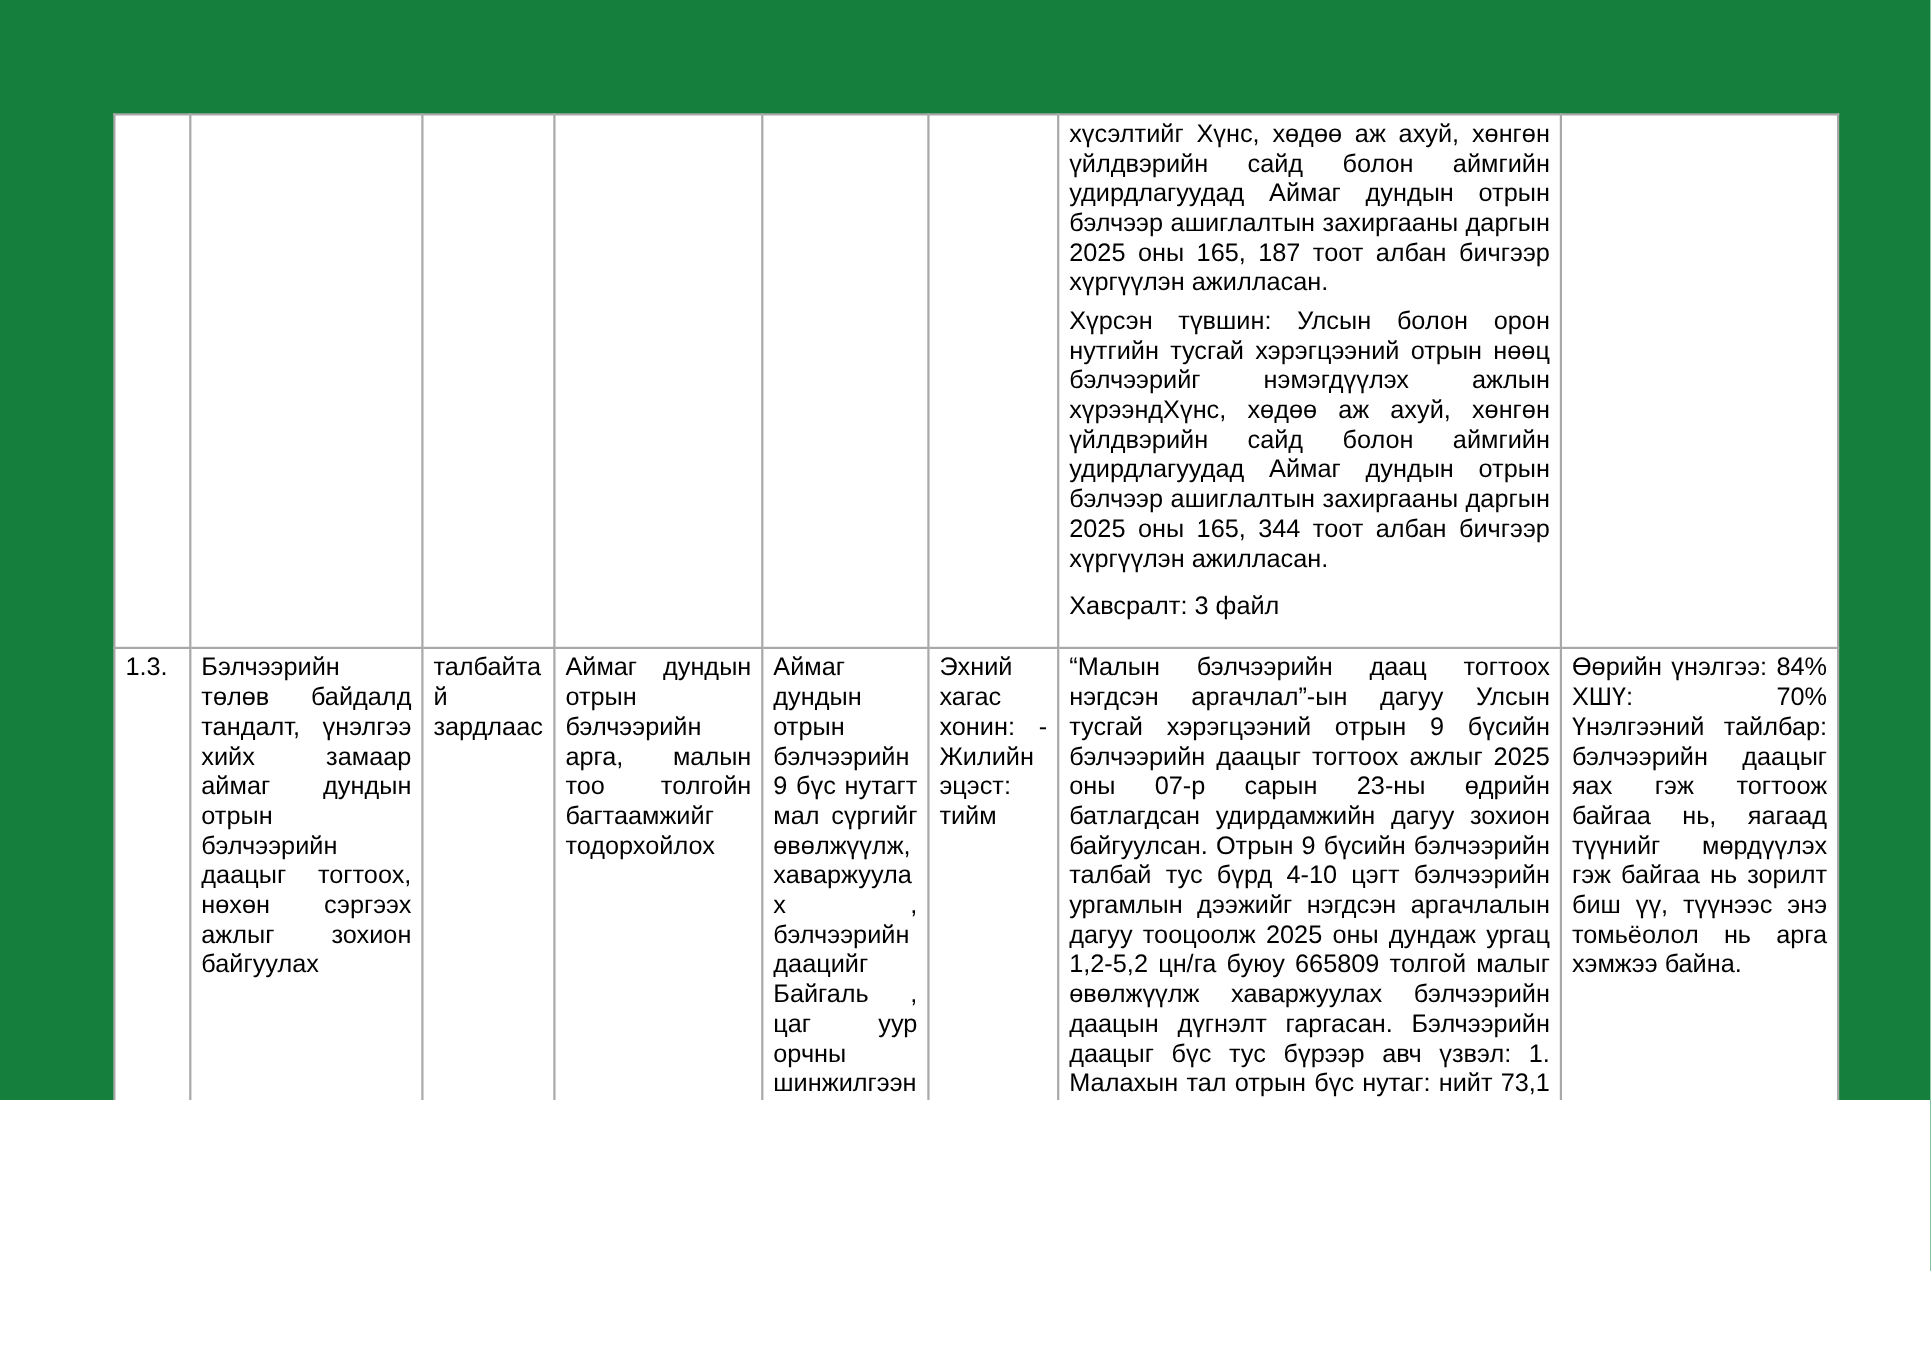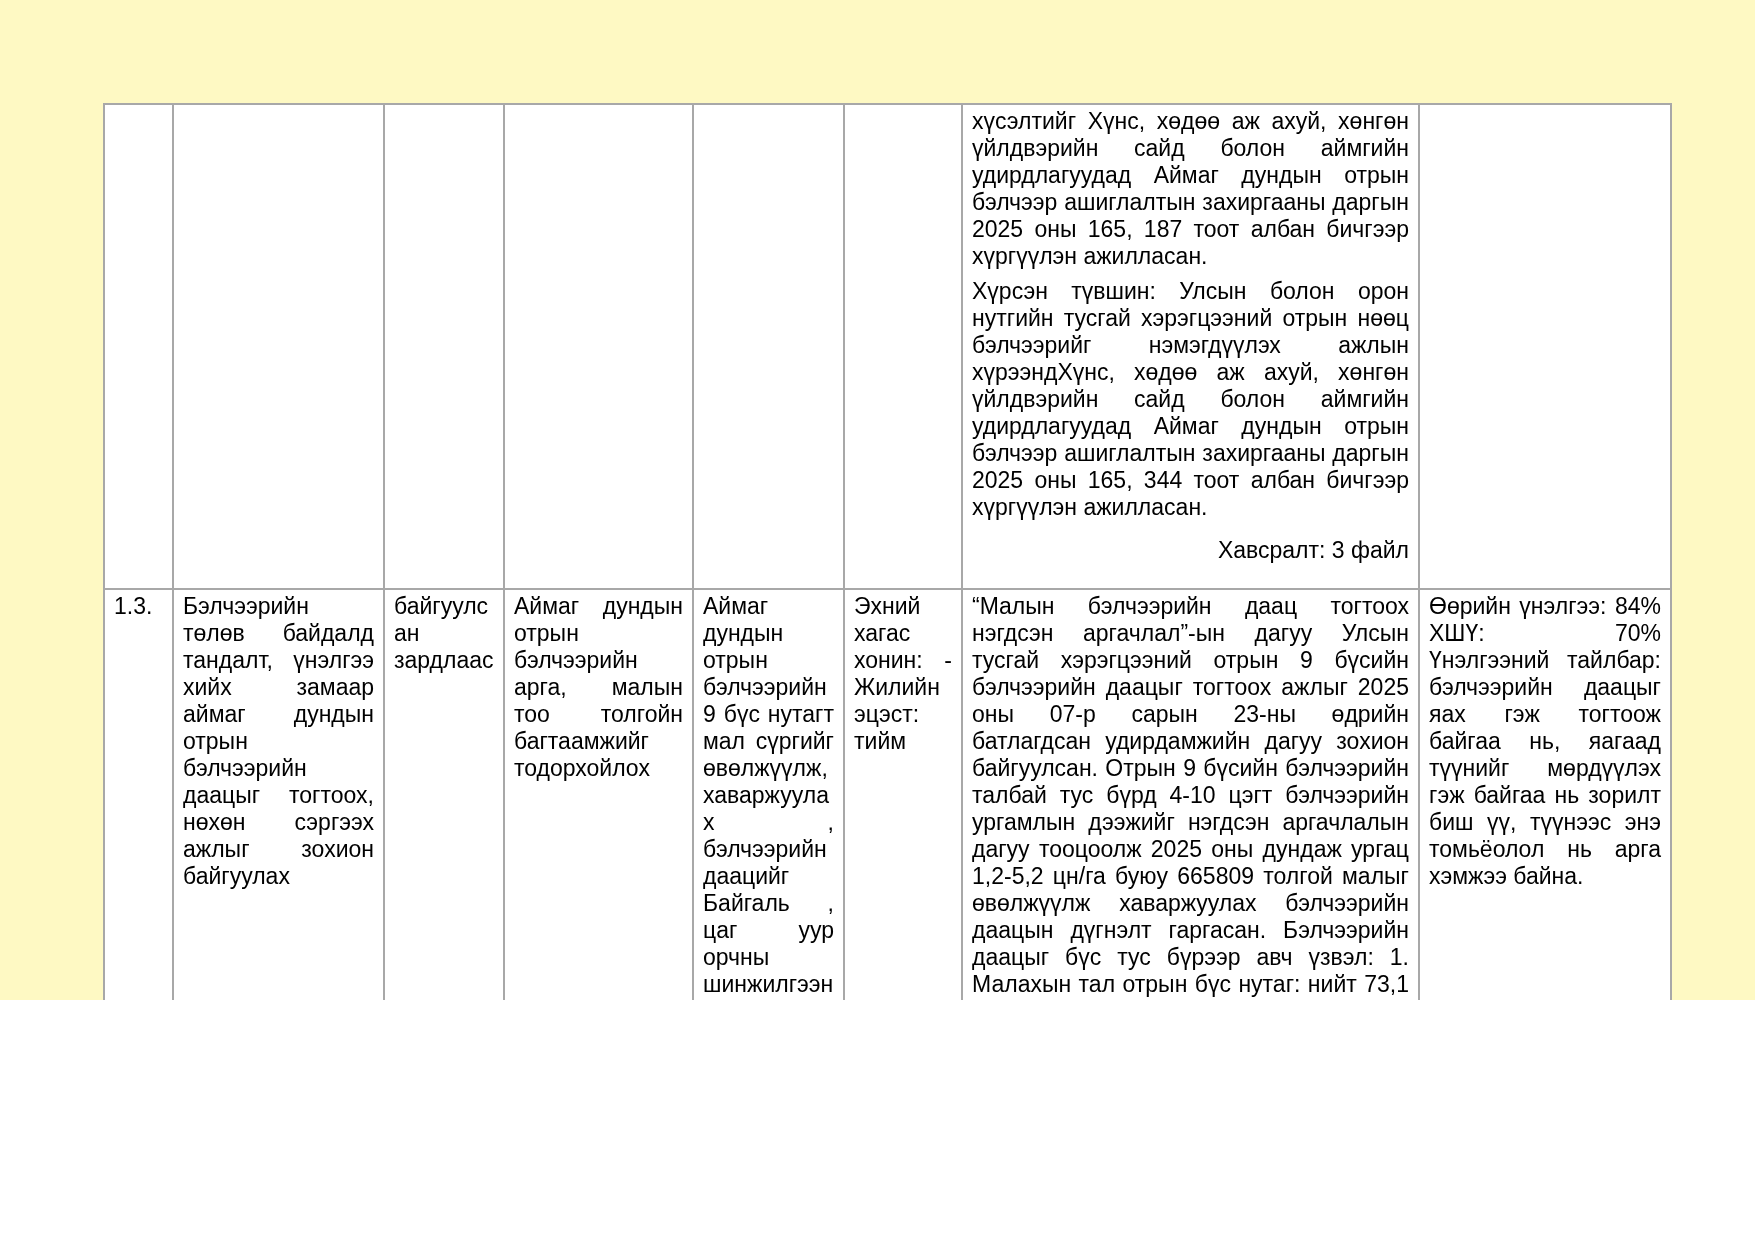--- a/index.html
+++ b/index.html
@@ -4,21 +4,21 @@
 <style>
   html, body {
     margin: 0;
     padding: 0;
     background: #ffffff;
   }
   .page {
     position: relative;
     width: 1755px;
     height: 1000px;
-    background: #fef9c3;
+    background: #15803d;
     font-family: "Liberation Sans", sans-serif;
     color: #000000;
     overflow: hidden;
   }
   table.doc-table {
     position: absolute;
     left: 103px;
     top: 103px;
     width: 1567px;
     border-collapse: collapse;
@@ -37,21 +37,20 @@
     text-align: justify;
     overflow-wrap: break-word;
     word-wrap: break-word;
     overflow: hidden;
   }
   tr.row-cont .cell  { height: 478px; }
   tr.row-main .cell  { height: 524px; border-radius: 18px; }
   .cell p { margin: 0 0 8px 0; }
   .cell p:last-child { margin-bottom: 0; }
   .attachment {
-    text-align: right;
     margin-top: 16px !important;
   }
   .num-cell { text-align: left; }
 </style>
 </head>
 <body>
 
 <div class="page">
   <table class="doc-table">
     <colgroup>
@@ -96,21 +95,21 @@
           </td>
     </tr>
     <tr class="row-main">
       <td>
         <div class="cell num-cell">1.3.</div>
       </td>
       <td>
         <div class="cell">Бэлчээрийн төлөв байдалд тандалт, үнэлгээ хийх замаар аймаг дундын отрын бэлчээрийн даацыг тогтоох, нөхөн сэргээх ажлыг зохион байгуулах</div>
       </td>
       <td>
-        <div class="cell">байгуулсан зардлаас</div>
+        <div class="cell">талбайтай зардлаас</div>
       </td>
       <td>
         <div class="cell">Аймаг дундын отрын бэлчээрийн арга, малын тоо толгойн багтаамжийг тодорхойлох</div>
       </td>
       <td>
         <div class="cell">Аймаг дундын отрын бэлчээрийн 9 бүс нутагт мал сүргийг өвөлжүүлж, хаваржуулах , бэлчээрийн даацийг Байгаль , цаг уур орчны шинжилгээний газраас тогтоосны дагуу отрын бүсүүдэд мал оруулах , чөлөөлөх , отрын бүс нутгууд дахь</div>
       </td>
       <td>
         <div class="cell">Эхний хагас хонин: - Жилийн эцэст: тийм</div>
       </td>

